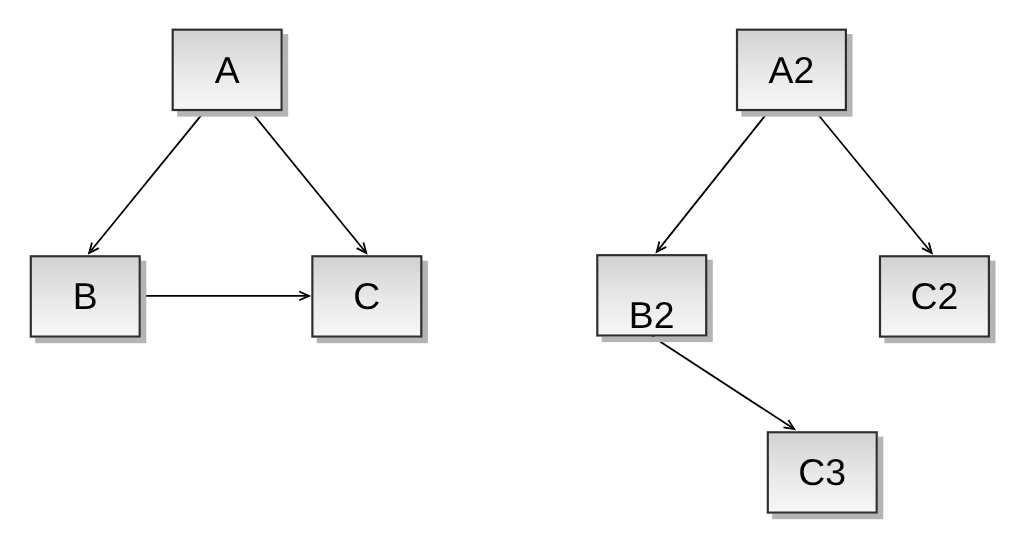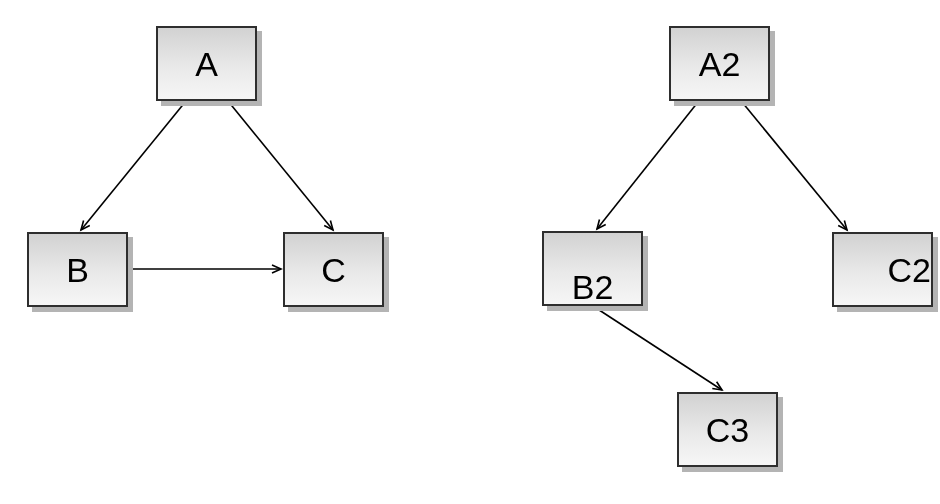--- a/index.html
+++ b/index.html
@@ -39,22 +39,22 @@
     font-size: 34px;
     color: #000000;
     line-height: 1;
     user-select: none;
   }
   #node-a  { left: 156px; top: 26px;  }
   #node-b  { left: 27px;  top: 232px; }
   #node-c  { left: 283px; top: 232px; }
   #node-a2 { left: 669px; top: 26px; text-align: right;  }
   #node-b2 { left: 542px; top: 231px; align-items: flex-end; }
-  #node-c2 { left: 832px; top: 232px; justify-content: flex-end; }
-  #node-c3 { left: 677px; top: 392px; text-align: right; }
+  #node-c2 { left: 799px; top: 232px; }
+  #node-c3 { left: 697px; top: 392px; text-align: right; }
 </style>
 </head>
 <body>
 
 <div class="canvas">
 
   <svg class="edge-layer" width="940" height="504" viewBox="0 0 940 504" xmlns="http://www.w3.org/2000/svg">
     <defs>
       <marker id="arrowhead" markerUnits="userSpaceOnUse" markerWidth="14" markerHeight="12" refX="10" refY="5" orient="auto">
         <path d="M1,1 L10,5 L1,9" fill="none" stroke="#000000" stroke-width="1.6"></path>

